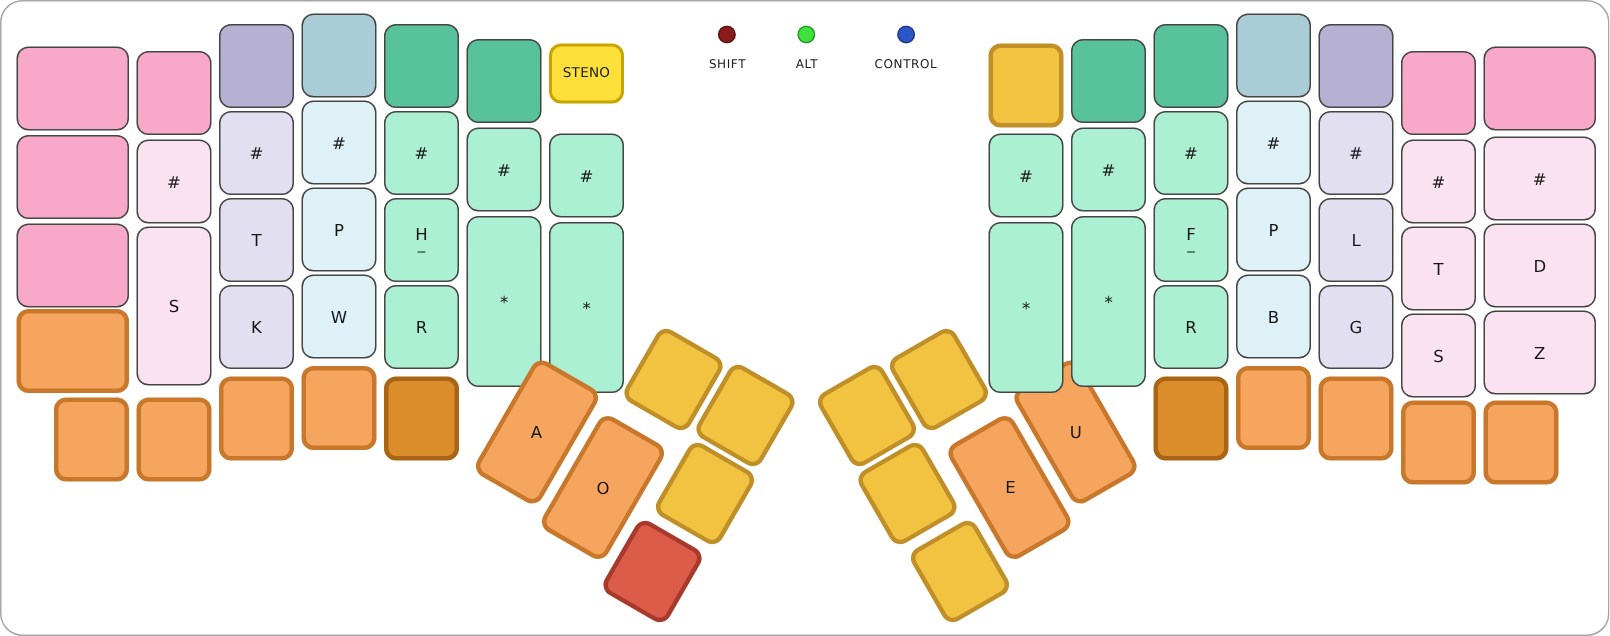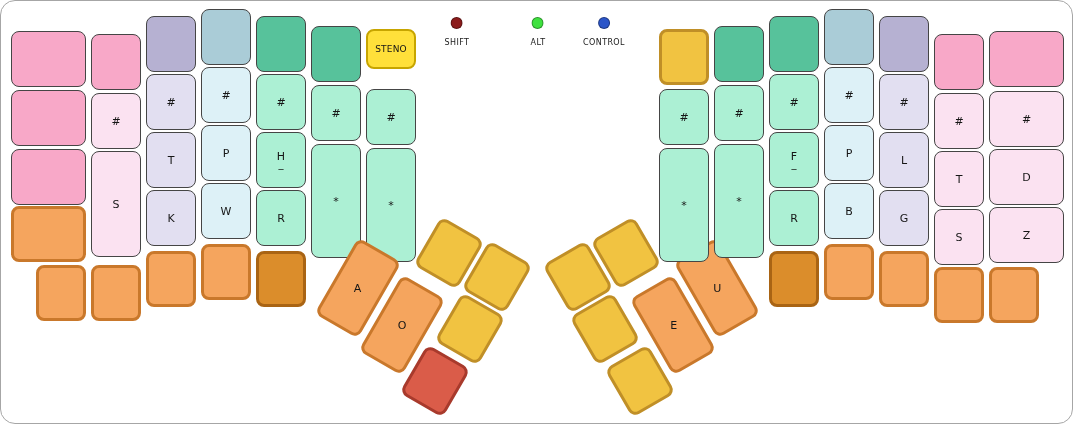--- a/index.html
+++ b/index.html
@@ -254,21 +254,21 @@
           <span class="key-label">Z</span>
         </div>
       </div>
       <div class="key" style="left: 768px; top: 250px; width: 50px; height: 56px; background: rgb(219, 141, 43); border: 3px solid rgb(169, 100, 20);"></div>
       <div class="key" style="left: 823px; top: 243px; width: 50px; height: 56px; background: rgb(245, 165, 94); border: 3px solid rgb(201, 120, 43);"></div>
       <div class="key" style="left: 878px; top: 250px; width: 50px; height: 56px; background: rgb(245, 165, 94); border: 3px solid rgb(201, 120, 43);"></div>
       <div class="key" style="left: 933px; top: 266px; width: 50px; height: 56px; background: rgb(245, 165, 94); border: 3px solid rgb(201, 120, 43);"></div>
       <div class="key" style="left: 988px; top: 266px; width: 50px; height: 56px; background: rgb(245, 165, 94); border: 3px solid rgb(201, 120, 43);"></div>
     </div>
   <div id="indicator-panel">
-      <div class="ind" style="left: 456px; justify-content: space-between;">
+      <div class="ind" style="left: 484px; justify-content: space-between;">
         <span class="dot" style="background: rgb(139, 27, 27);"></span>
         <span class="ind-label">SHIFT</span>
       </div>
       <div class="ind" style="left: 537px;">
         <span class="dot" style="background: rgb(63, 225, 63);"></span>
         <span class="ind-label">ALT</span>
       </div>
       <div class="ind" style="left: 603px;">
         <span class="dot" style="background: rgb(43, 85, 200);"></span>
         <span class="ind-label">CONTROL</span>

